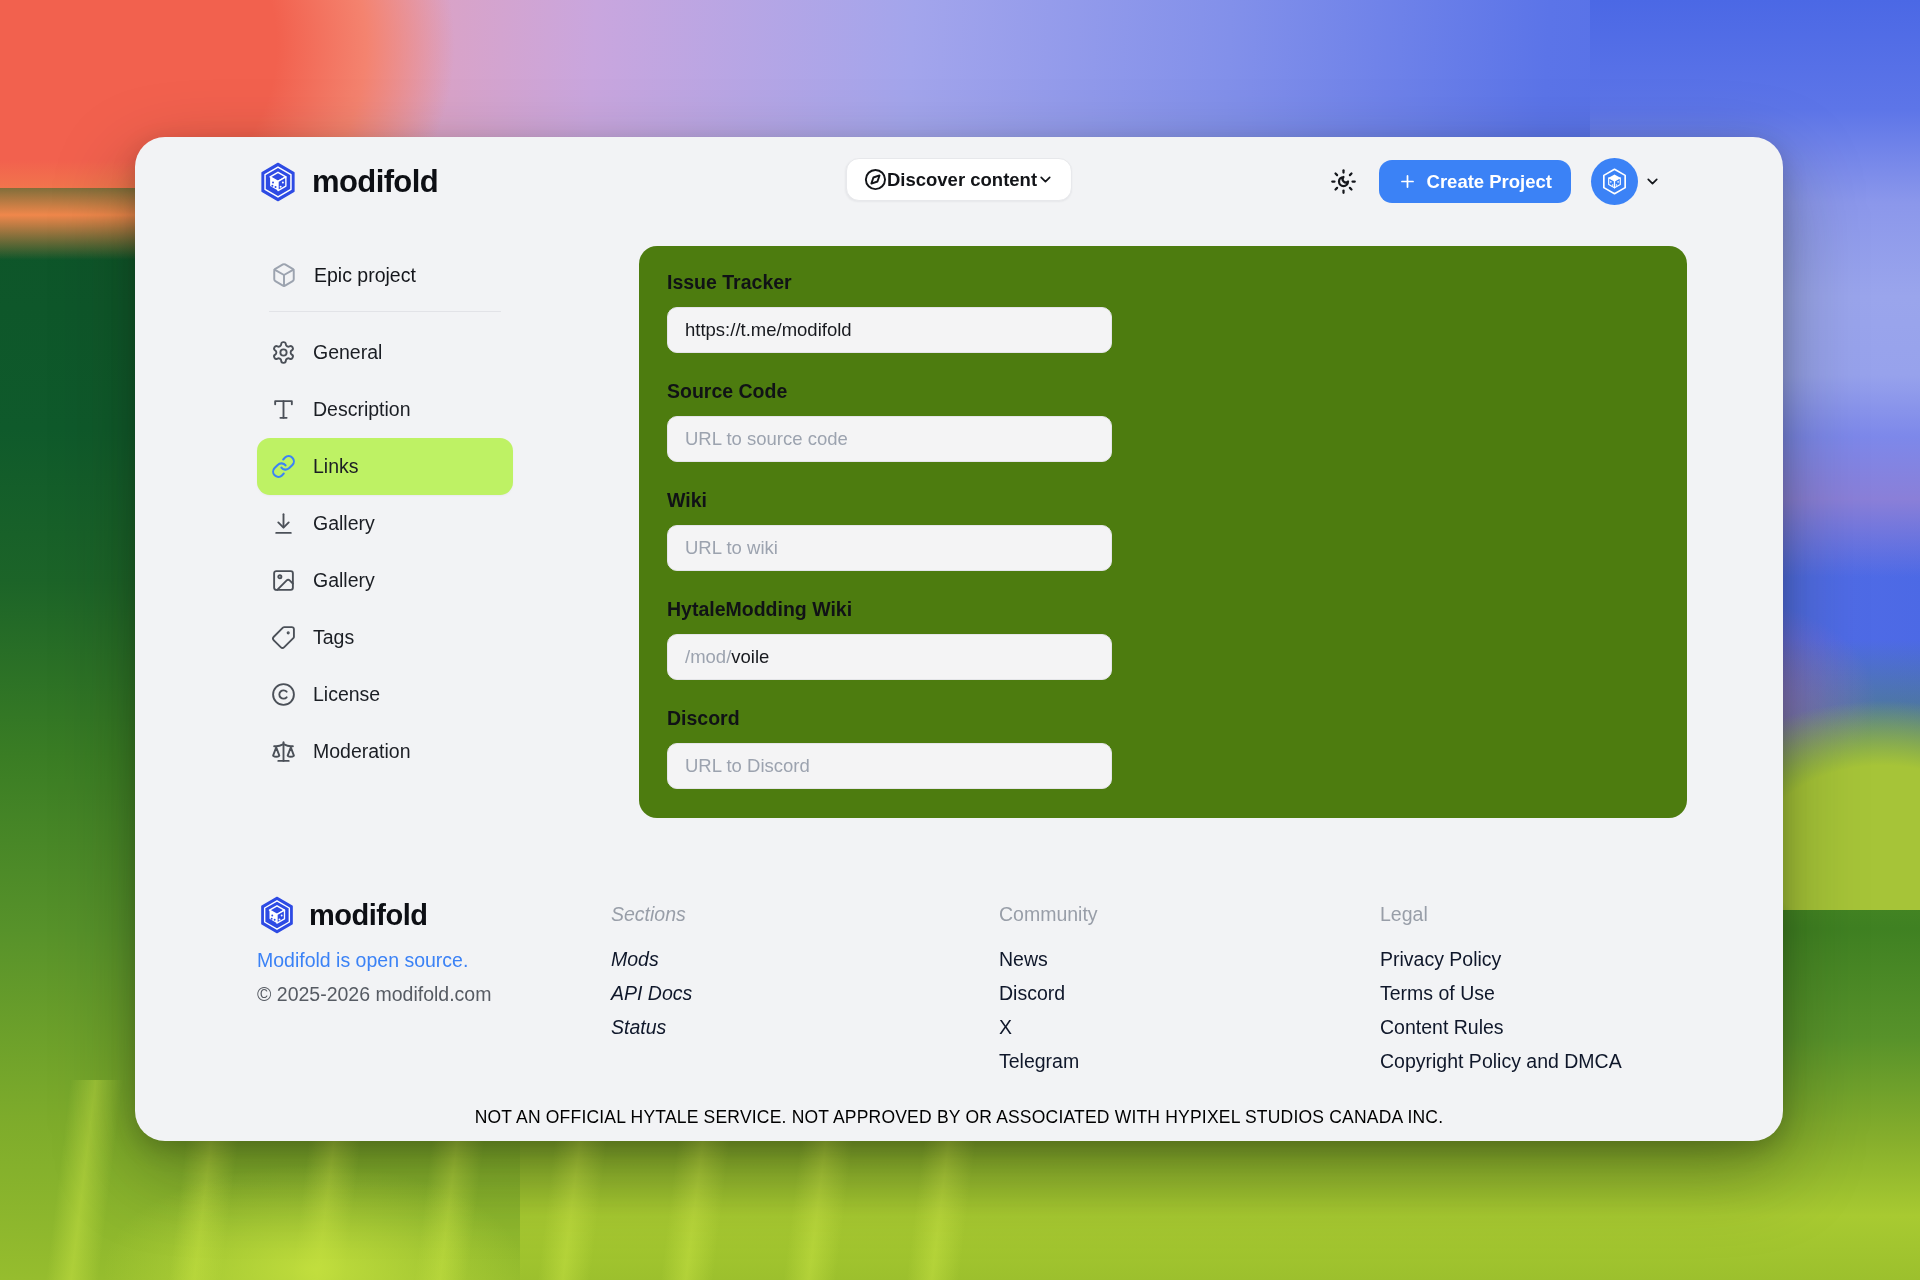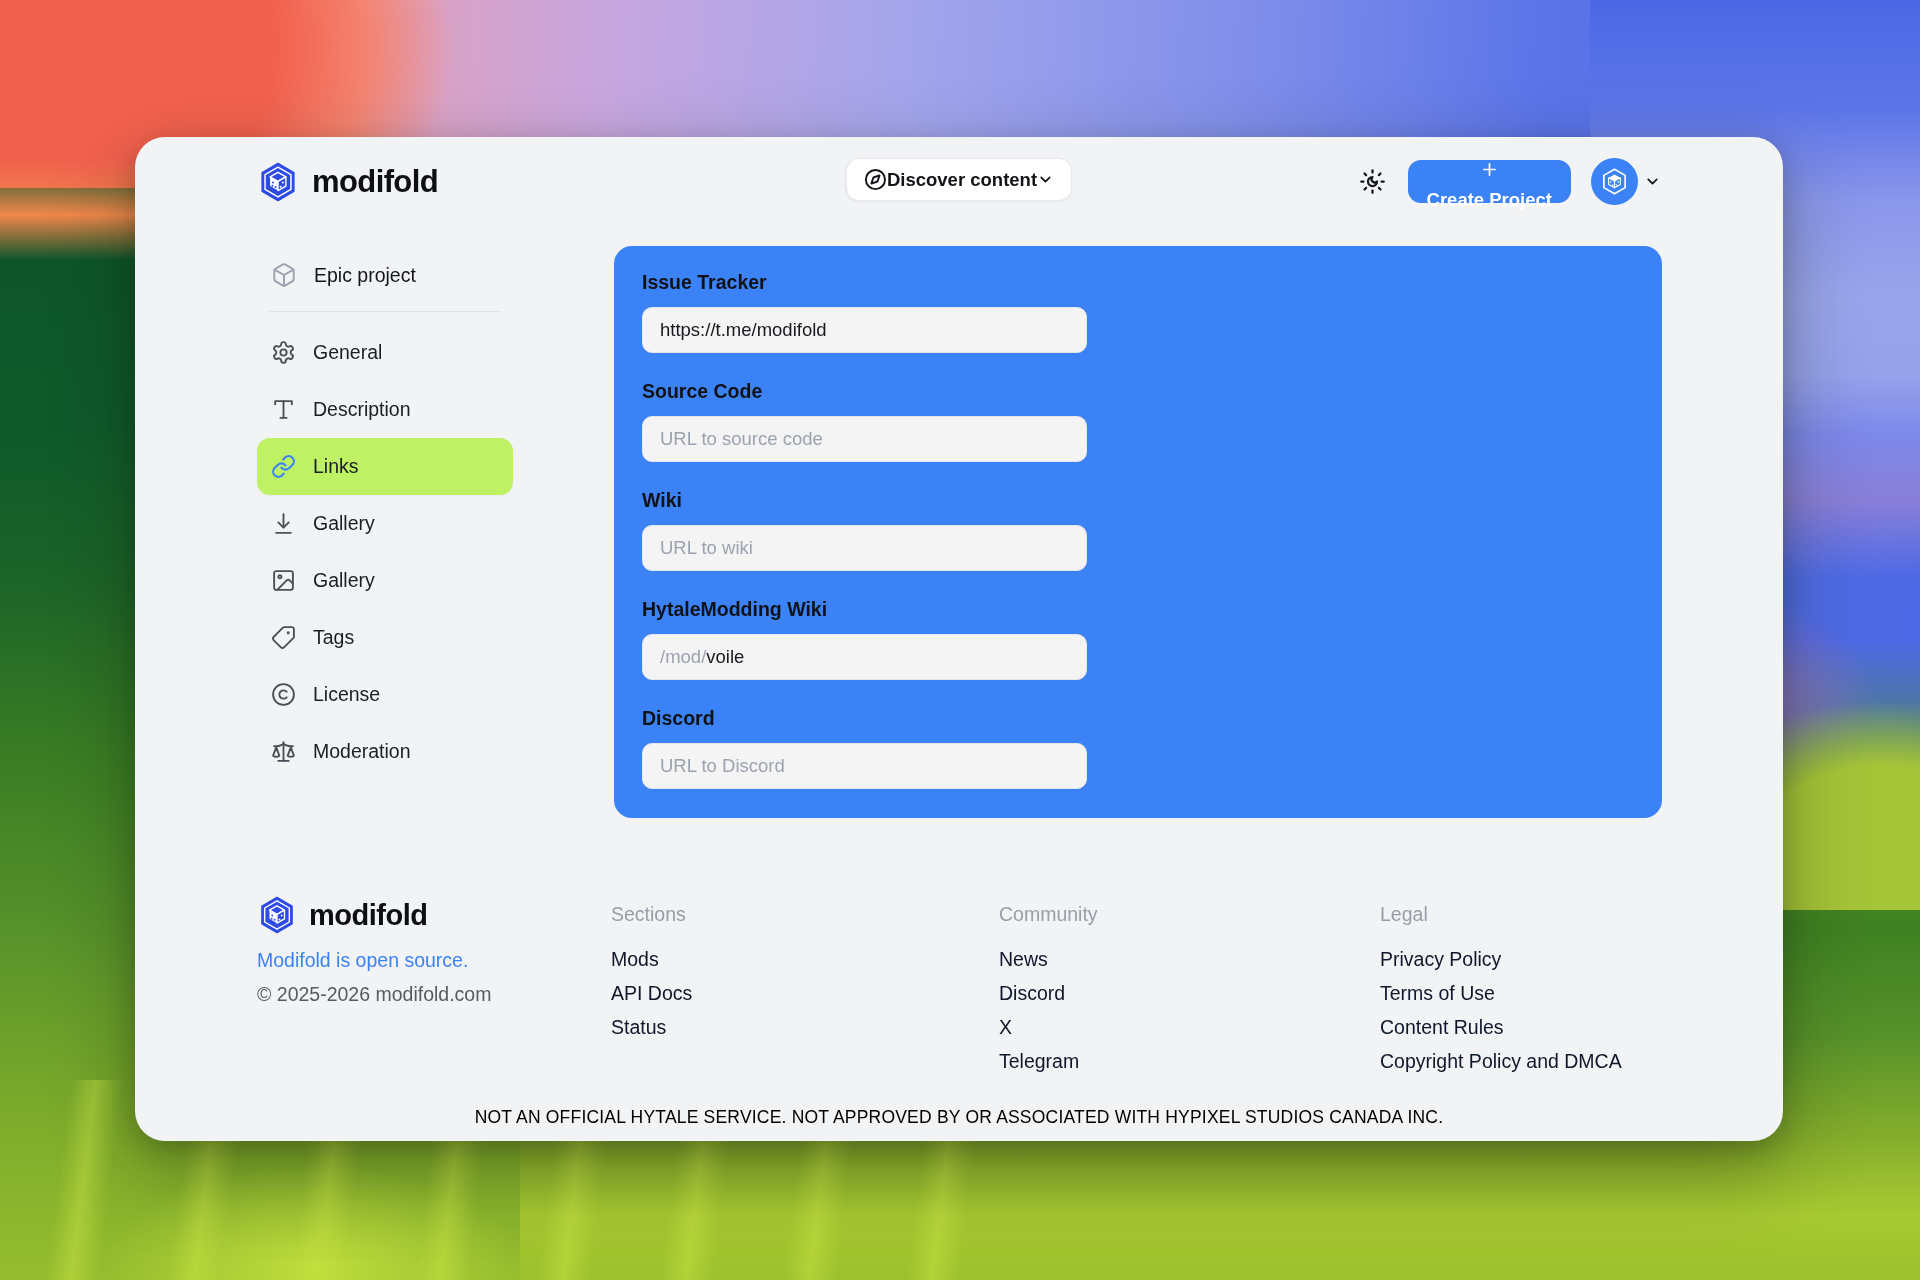--- a/index.html
+++ b/index.html
@@ -39,59 +39,59 @@
   .brand { position:absolute; left:122px; top:24px; display:flex; align-items:center; gap:13px; cursor:pointer; }
   .brand-word { font-size:31px; font-weight:800; letter-spacing:-.6px; color:#0d0f14; }
   .discover-btn { position:absolute; left:50%; transform:translateX(-50%); top:21px; height:43px;
     display:flex; align-items:center; padding:0 17px; background:#fff;
     border:1px solid #e7e8eb; border-radius:13px; box-shadow:0 1px 2px rgba(16,24,40,.05);
     font-size:18.5px; font-weight:700; color:#121418; cursor:pointer; }
   .hdr-right { position:absolute; right:122px; top:21px; display:flex; align-items:center; gap:20px; }
   .theme-btn { width:30px; height:30px; display:flex; align-items:center; justify-content:center; color:#15171c; cursor:pointer; }
   .create-btn { height:43px; display:flex; align-items:center; gap:10px; padding:0 19px;
     background:#3b82f6; color:#fff; border:none; border-radius:13px; font-size:18.5px; font-weight:600;
-    font-family:inherit; cursor:pointer;flex-direction:column; }
+    font-family:inherit; cursor:pointer; }
   .avatar-wrap { display:flex; align-items:center; gap:6px; cursor:pointer; }
   .avatar { width:47px; height:47px; border-radius:50%; background:#3b82f6;
     display:flex; align-items:center; justify-content:center; }
   .chev { color:#15171c; }
 
   
   .sidebar { position:absolute; left:122px; top:112px; width:256px; }
   .project-row { display:flex; align-items:center; gap:17px; height:52px; padding:0 14px;
     font-size:19.5px; font-weight:500; color:#14161b; cursor:pointer; }
   .project-row .sb-ic { color:#9ca3af; }
   .sb-divider { height:1px; background:#e2e3e7; margin:10px 12px 12px; }
   .nav-item { display:flex; align-items:center; gap:17px; height:57px; padding:0 14px;
     border-radius:13px; font-size:19.5px; color:#1b1e24; cursor:pointer; }
   .nav-item .sb-ic { color:#4b5058; display:flex; }
   .nav-item.active { background:#bef264; box-shadow:0 1px 2px rgba(0,0,0,.04); }
   .nav-item.active .sb-ic { color:#3b82f6; }
   .sb-ic { display:flex; }
 
   
-  .card { position:absolute; left:479px; top:109px; width:1048px; height:572px;
-    background:#3b82f6; border-radius:18px; padding:25px 28px; }
+  .card { position:absolute; left:504px; top:109px; width:1048px; height:572px;
+    background:#4d7c0f; border-radius:18px; padding:25px 28px; }
   .f-label { font-size:19.5px; font-weight:700; color:#101216; margin-bottom:13px; }
   .f-input { width:445px; height:46px; background:#f4f4f5; border:1px solid #e4e5e8; border-radius:10px;
     padding:0 17px; font-size:18.5px; color:#17191e; font-family:inherit; display:flex; align-items:center;
     margin-bottom:27px; outline:none; }
   input.f-input::placeholder { color:#9ca3af; opacity:1; }
   .prefix { color:#9ca3af; }
   .pv { color:#17191e; }
 
   
   .footer { position:absolute; left:122px; right:122px; top:758px; height:185px; }
   .f-left { position:absolute; left:0; top:0; }
   .f-brand { display:flex; align-items:center; gap:12px; }
   .f-word { font-size:29px; font-weight:800; letter-spacing:-.5px; color:#0d0f14; }
   .open-src { margin-top:14px; font-size:19.5px; color:#3b82f6; cursor:pointer; }
   .copyright { margin-top:11px; font-size:19.5px; color:#565b63; }
   .f-col { position:absolute; top:8px; }
-  .f-col.c1 { left:354px; } .f-col.c2 { left:742px; } .f-col.c3 { left:1123px; }
+  .f-col.c1 { left:354px;font-style:italic; } .f-col.c2 { left:742px; } .f-col.c3 { left:1123px; }
   .f-title { font-size:19.5px; color:#989ea8; margin-bottom:16px; }
   .f-link { font-size:19.5px; color:#0f172a; line-height:34px; cursor:pointer; }
 
   .disclaimer { position:absolute; left:0; right:0; bottom:13px; text-align:center;
     font-size:17.5px; letter-spacing:.2px; color:#000000; }
 
   svg { display:block; }
 </style>
 </head>
 <body>

